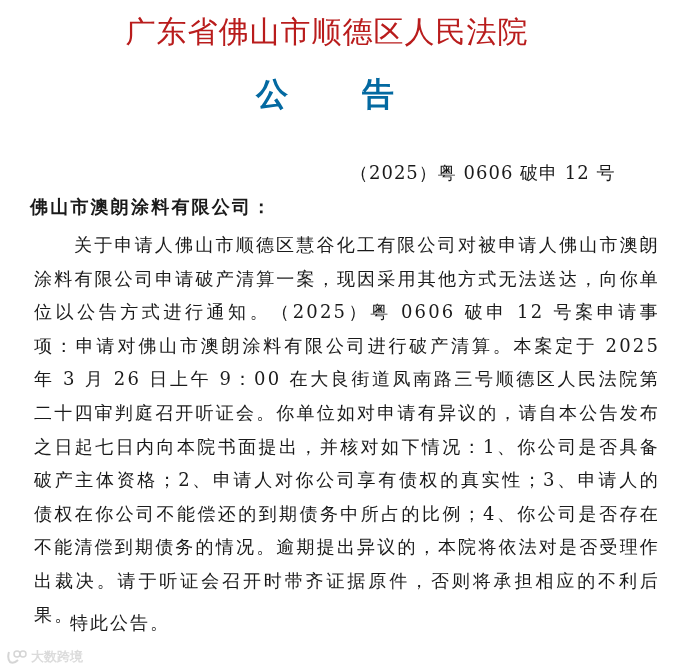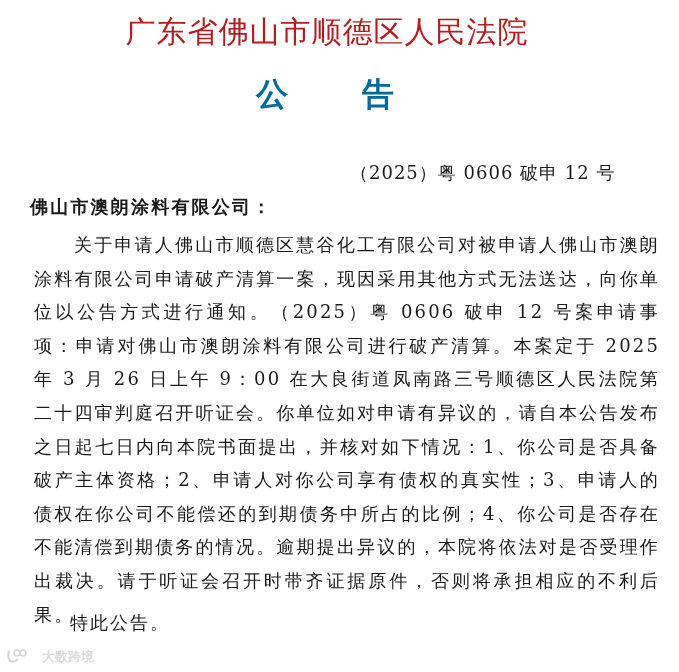--- a/index.html
+++ b/index.html
@@ -76,22 +76,22 @@
       left: 70px;
       font-size: 18px;
       line-height: 26px;
       letter-spacing: 2px;
     }
     .watermark {
       position: absolute;
       left: 6px;
       top: 648px;
       display: flex;
-      align-items: flex-start;
-      gap: 14px;
+      align-items: center;
+      gap: 3px;
       opacity: 0.35;
       color: #9a9a9a;
       font-family: "DejaVu Sans", "Liberation Sans", sans-serif;
       font-size: 13px;
       font-weight: bold;
     }
     .watermark svg { display: block; }
   </style>
 </head>
 <body>

